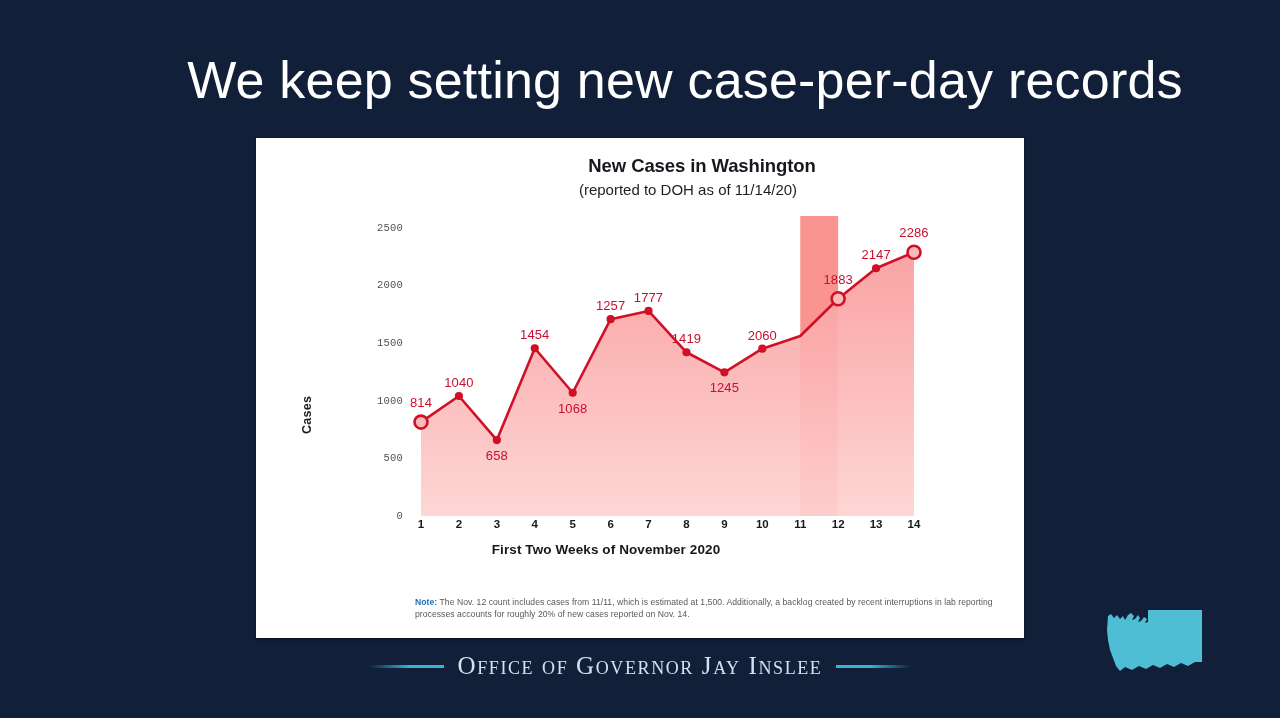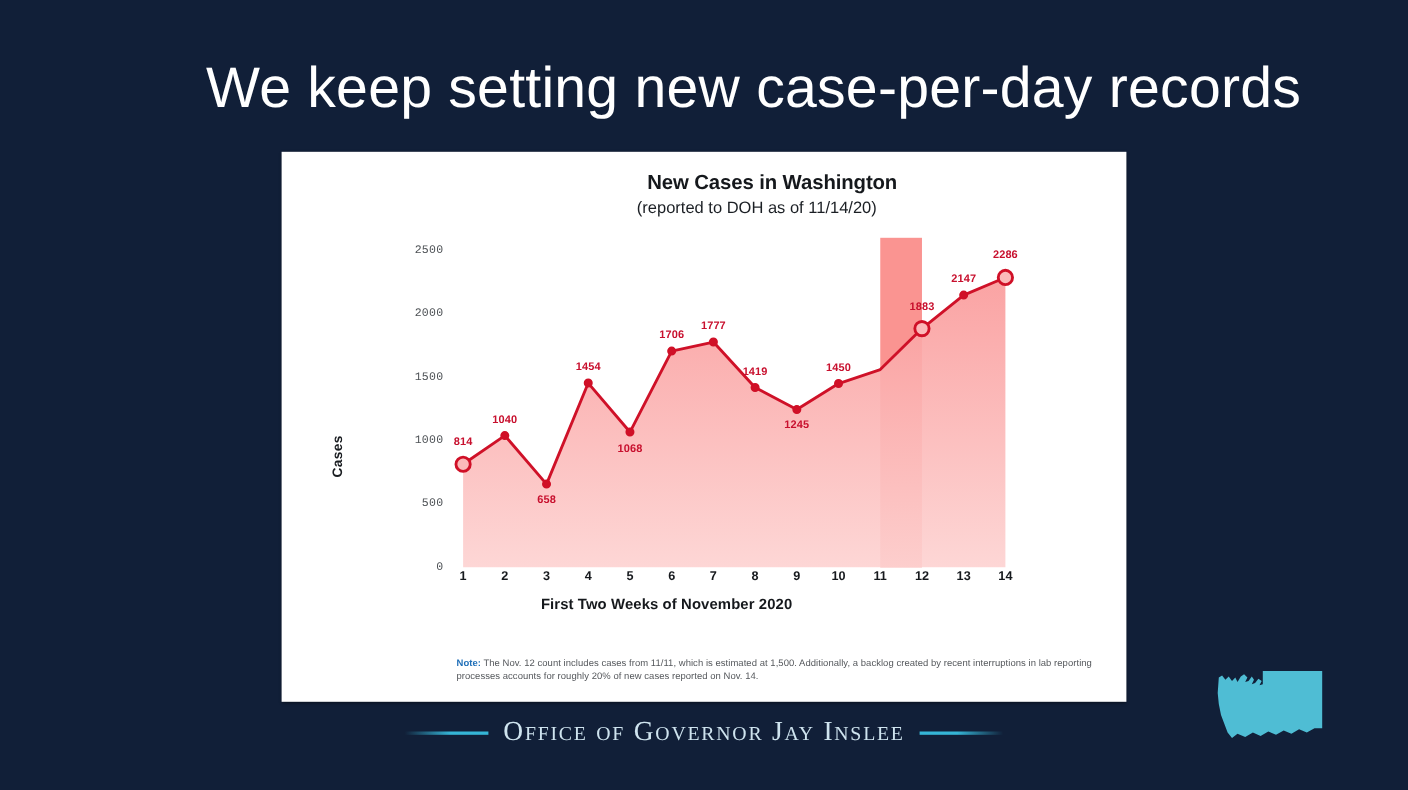--- a/index.html
+++ b/index.html
@@ -161,22 +161,22 @@
     letter-spacing: 0.05px;
   }
   #chart-note .note-label {
     color: #1f6fb8;
     font-weight: bold;
   }
 
   
   .dlabel {
     position: absolute;
-    font-size: 10px;
-    font-weight: bold;
+    font-size: 13px;
+    font-weight: normal;
     color: #c8102e;
     white-space: nowrap;
     transform: translate(-50%, -50%);
     letter-spacing: 0.1px;
   }
 
   
   #footer {
     position: absolute;
     left: 0;
@@ -269,25 +269,25 @@
             <circle cx="469.0769230769231" cy="52.269230769230745" r="3.4" fill="#d01027" stroke="#d01027" stroke-width="1.4"></circle>
             <circle cx="507" cy="36.230769230769226" r="6.5" fill="#fbb9b9" stroke="#d01027" stroke-width="2.6"></circle>
           </g>
       </svg>
       <div id="g-labels">
           <div class="dlabel" style="left: 14px; top: 186.077px;">814</div>
           <div class="dlabel" style="left: 51.9231px; top: 166px;">1040</div>
           <div class="dlabel" style="left: 89.8462px; top: 239.077px;">658</div>
           <div class="dlabel" style="left: 127.769px; top: 118.231px;">1454</div>
           <div class="dlabel" style="left: 165.692px; top: 191.769px;">1068</div>
-          <div class="dlabel" style="left: 203.615px; top: 89.1538px;">1706</div>
+          <div class="dlabel" style="left: 203.615px; top: 89.1538px;">1257</div>
           <div class="dlabel" style="left: 241.538px; top: 80.9615px;">1777</div>
           <div class="dlabel" style="left: 279.462px; top: 122.269px;">1419</div>
           <div class="dlabel" style="left: 317.385px; top: 171.346px;">1245</div>
-          <div class="dlabel" style="left: 355.308px; top: 118.692px;">1450</div>
+          <div class="dlabel" style="left: 355.308px; top: 118.692px;">2060</div>
           <div class="dlabel" style="left: 431.154px; top: 62.7308px;">1883</div>
           <div class="dlabel" style="left: 469.077px; top: 38.2692px;">2147</div>
           <div class="dlabel" style="left: 507px; top: 16.2308px;">2286</div>
         </div>
     </div>
 
     <div id="x-axis">
         <div class="xtick" style="left: 14px;">1</div>
         <div class="xtick" style="left: 51.9231px;">2</div>
         <div class="xtick" style="left: 89.8462px;">3</div>

